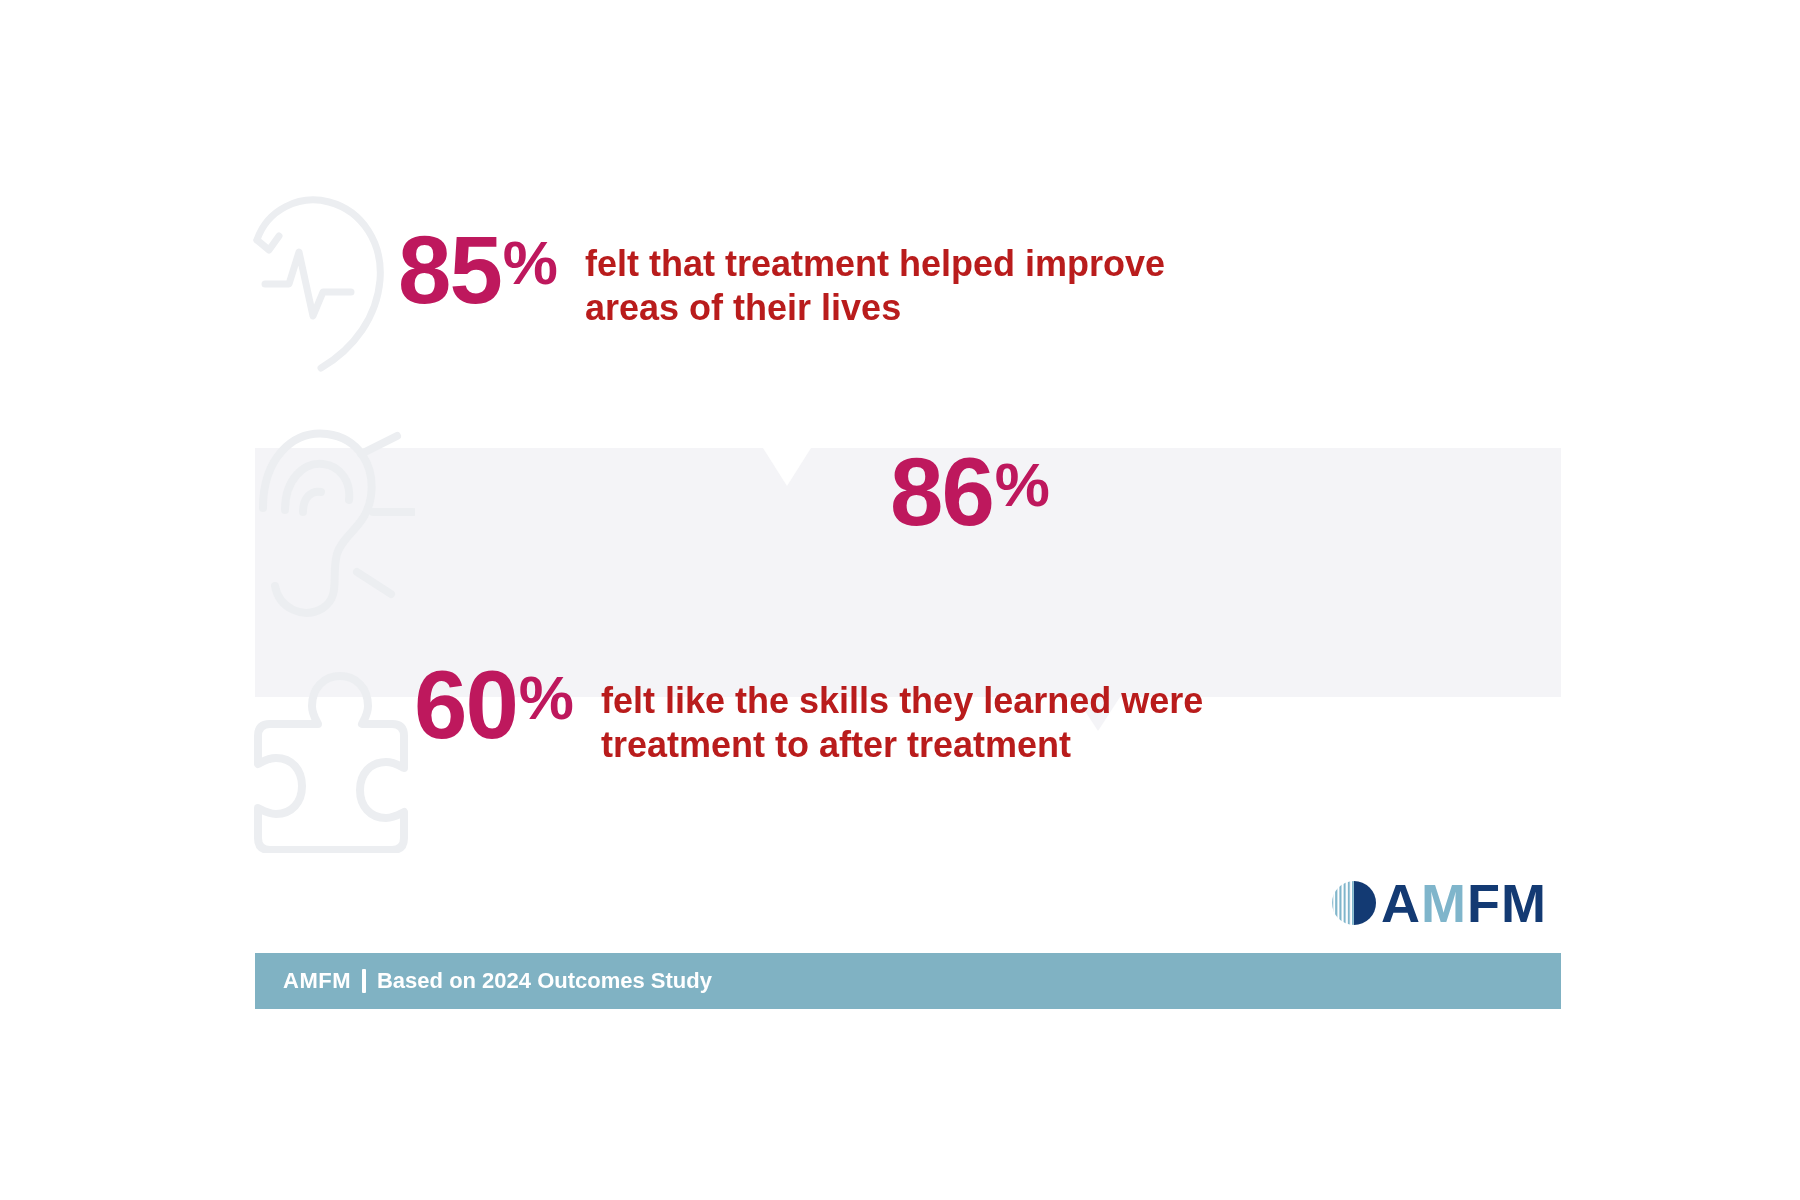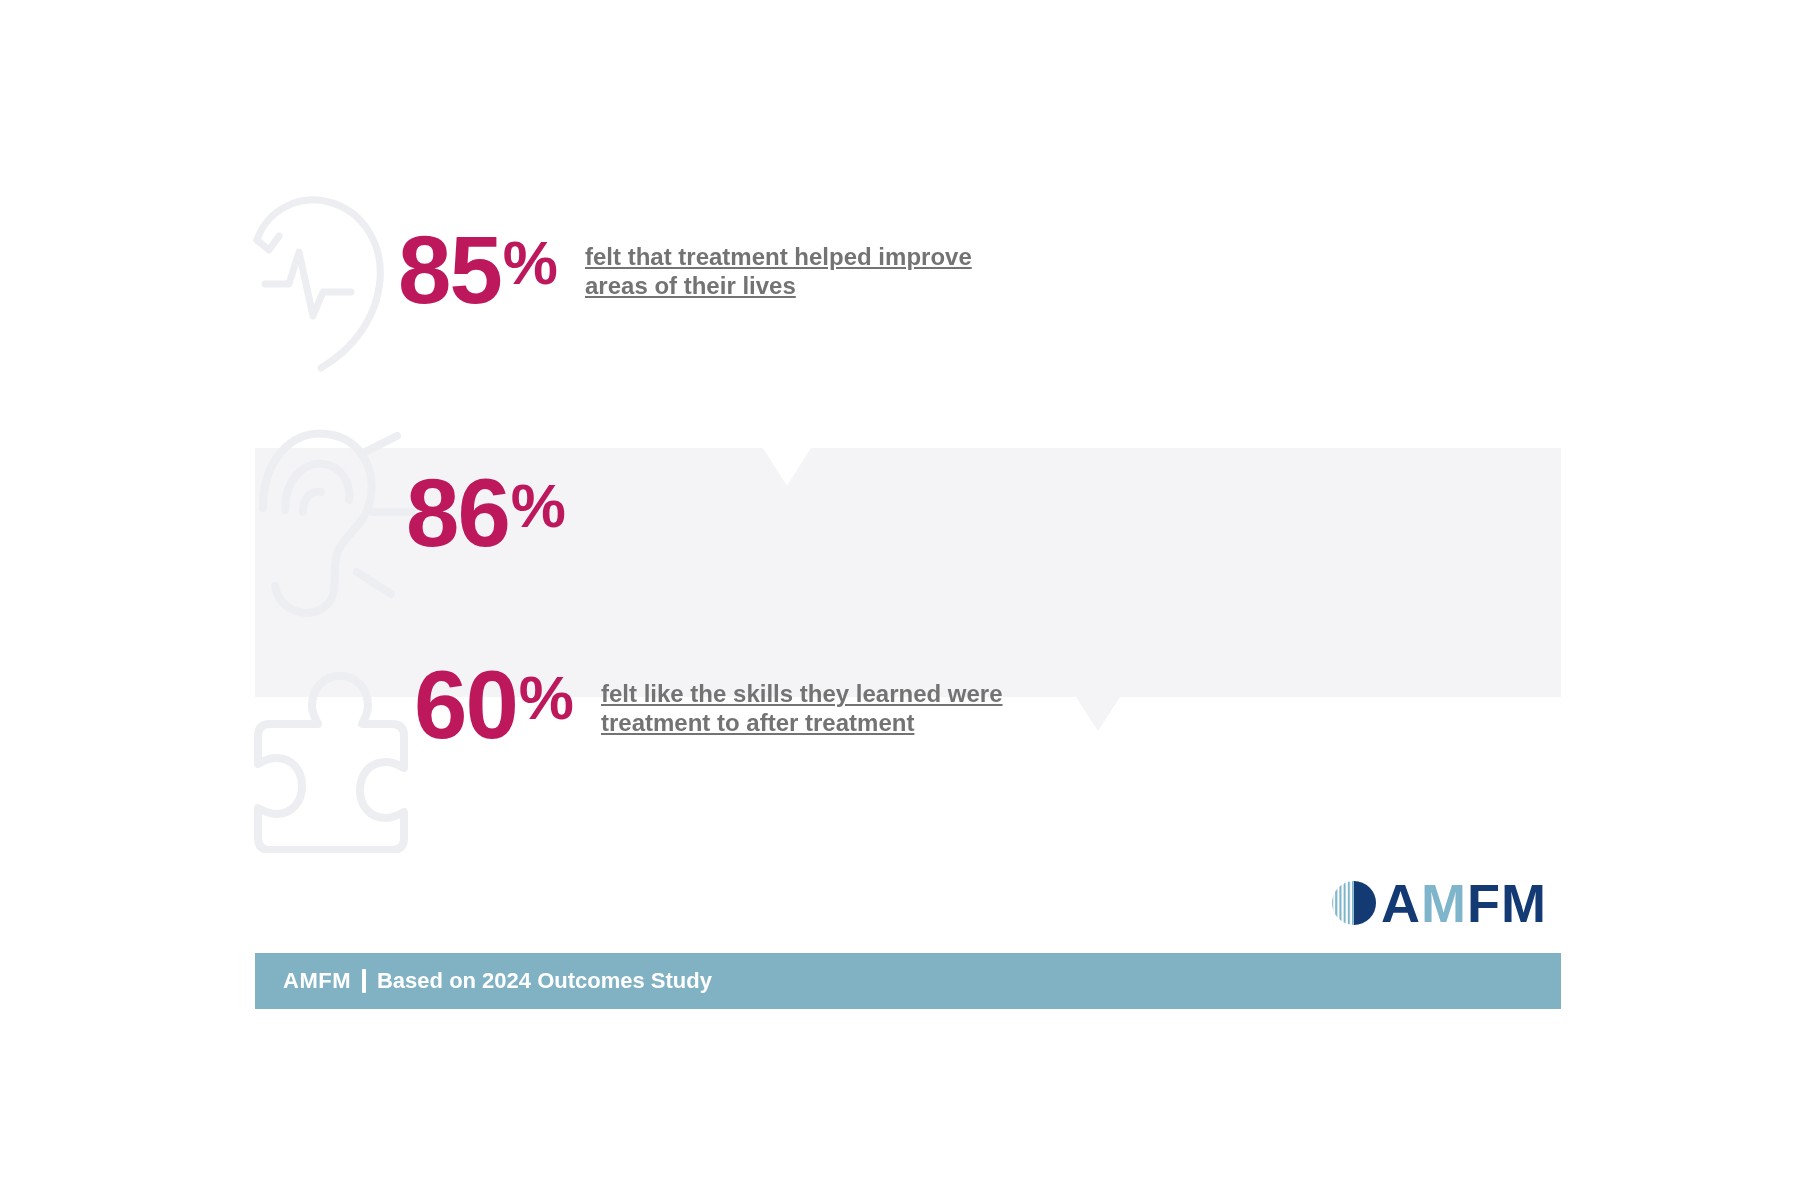--- a/index.html
+++ b/index.html
@@ -73,21 +73,21 @@
 
   
   .stat-row {
     position: absolute;
     left: 0;
     width: 1306px;
     display: flex;
     align-items: flex-start;
   }
   .row-1 { top: 222px; }
-  .row-2 { top: 465px; }
+  .row-2 { top: 444px; justify-content: center; }
   .row-3 { top: 657px; }
 
   .pct {
     width: 330px;
     flex: 0 0 330px;
     text-align: right;
     padding-right: 28px;
     box-sizing: border-box;
     color: #be185d;
     font-weight: 800;
@@ -100,27 +100,26 @@
     font-size: 62px;
     font-weight: 800;
     letter-spacing: -1px;
     vertical-align: 0.30em;
     margin-left: 2px;
   }
   .row-3 .pct { width: 346px; flex: 0 0 346px; }
   .row-2 .pct { width: 338px; flex: 0 0 338px; }
 
   .desc {
-    color: #737373;
+    color: #b91c1c;
     font-weight: 700;
-    font-size: 24px;
+    font-size: 36px;
     line-height: 1.22;
     padding-top: 18px;
     max-width: 700px;
-    text-decoration: underline;
   }
   .row-1 .desc { padding-top: 20px; }
   .row-2 .desc { padding-top: 22px; }
   .row-3 .desc { padding-top: 22px; }
 
   
   .logo {
     position: absolute;
     right: 14px;
     top: 876px;

